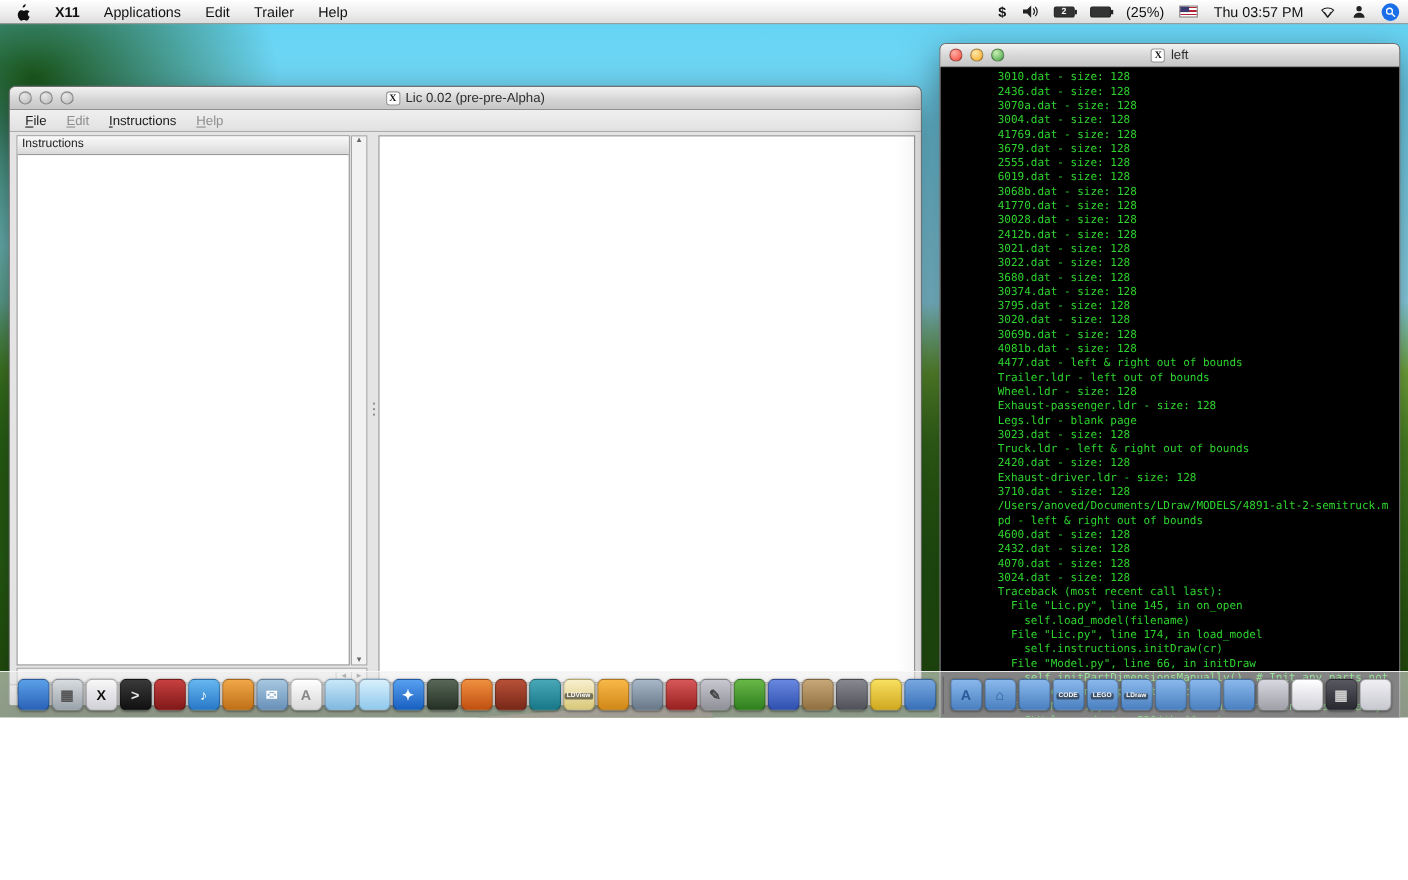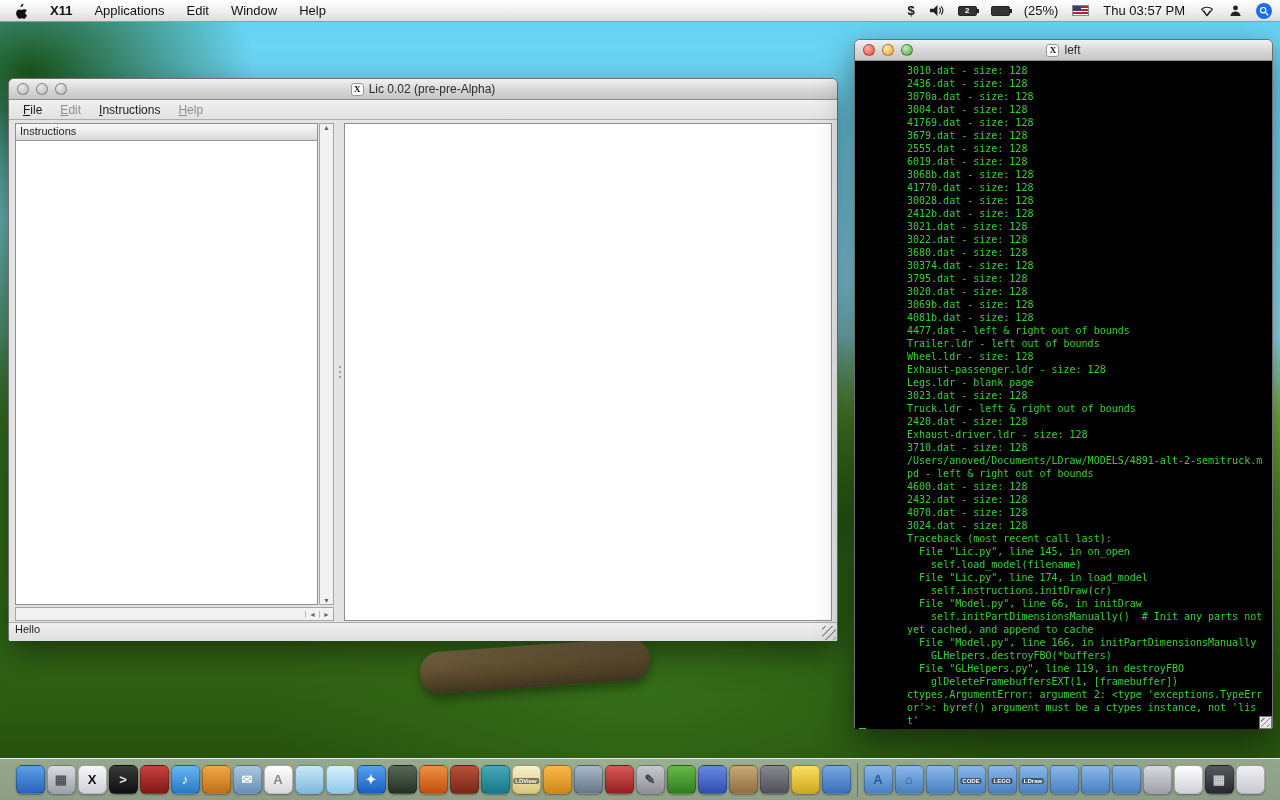--- a/index.html
+++ b/index.html
@@ -1,19 +1,19 @@
 <!DOCTYPE html>
 <html><head>
 <meta charset="utf-8">
 <style>
   * { margin:0; padding:0; box-sizing:border-box; }
   html,body { width:1280px; height:800px; overflow:hidden; }
   body { font-family:"Liberation Sans", sans-serif; }
 
-  #screen { position:relative; width:1280px; height:800px; overflow:hidden;
+  #screen { position:relative; width:1280px; height:652px; overflow:hidden;
     background:
       radial-gradient(ellipse 320px 220px at 30px 70px, rgba(22,78,14,.95), rgba(22,78,14,0) 70%),
       radial-gradient(ellipse 180px 420px at -20px 420px, rgba(30,90,18,.9), rgba(30,90,18,0) 70%),
       radial-gradient(ellipse 240px 340px at 850px 520px, rgba(38,96,20,.85), rgba(38,96,20,0) 70%),
       radial-gradient(ellipse 500px 260px at 640px 700px, rgba(60,120,30,.6), rgba(60,120,30,0) 75%),
       linear-gradient(180deg,#63d2f4 0%, #7cdcf7 22%, #95e4fa 42%, #7ab43f 52%, #4f8c25 62%, #3c761b 74%, #2d5d12 87%, #234b0d 100%);
     text-decoration: underline;
   }
   .log { position:absolute; left:420px; top:645px; width:230px; height:42px; border-radius:20px;
     background:linear-gradient(180deg,#8a764f,#5d4c2e 60%,#3f3420); transform:rotate(-4deg);
@@ -113,21 +113,21 @@
   <div class="menubar">
     <div class="mb-left">
       <span class="apple">
         <svg width="14" height="16" viewBox="0 0 17 20">
             <path fill="#111" d="M11.5 1c.1 1-.3 2-.9 2.7-.6.7-1.6 1.3-2.6 1.2-.1-1 .4-2 1-2.6C9.6 1.6 10.6 1.1 11.5 1zM13.8 12.1c0 2.4 2.1 3.2 2.2 3.2-.1.1-.4 1.2-1.2 2.4-.7 1-1.4 2-2.6 2-1.1 0-1.5-.7-2.8-.7s-1.7.7-2.8.7c-1.1 0-2-1.1-2.7-2.1C2.4 15.5 1.8 12 3.3 9.8c.7-1.1 2-1.8 3.3-1.8 1.1 0 2 .7 2.8.7.7 0 2-.9 3.3-.8.5 0 2.1.2 3.1 1.7-.1.1-1.9 1.1-2 2.5z"></path>
           </svg>
       </span>
       <span class="mb-app">X11</span>
       <span class="mb-item">Applications</span>
       <span class="mb-item">Edit</span>
-      <span class="mb-item">Window</span>
+      <span class="mb-item">Trailer</span>
       <span class="mb-item">Help</span>
     </div>
     <div class="mb-right">
       <span class="st-icon" style="font-weight:bold;font-size:13px">$</span>
       <span class="st-icon">
         <svg width="15" height="13" viewBox="0 0 16 14">
             <path fill="#222" d="M1 5h4l4-4v12l-4-4H1z"></path>
             <path d="M11 4c1.5 1.8 1.5 4.2 0 6M13 2.5c2.4 2.8 2.4 6.2 0 9" stroke="#222" stroke-width="1.2" fill="none"></path>
           </svg>
       </span>

